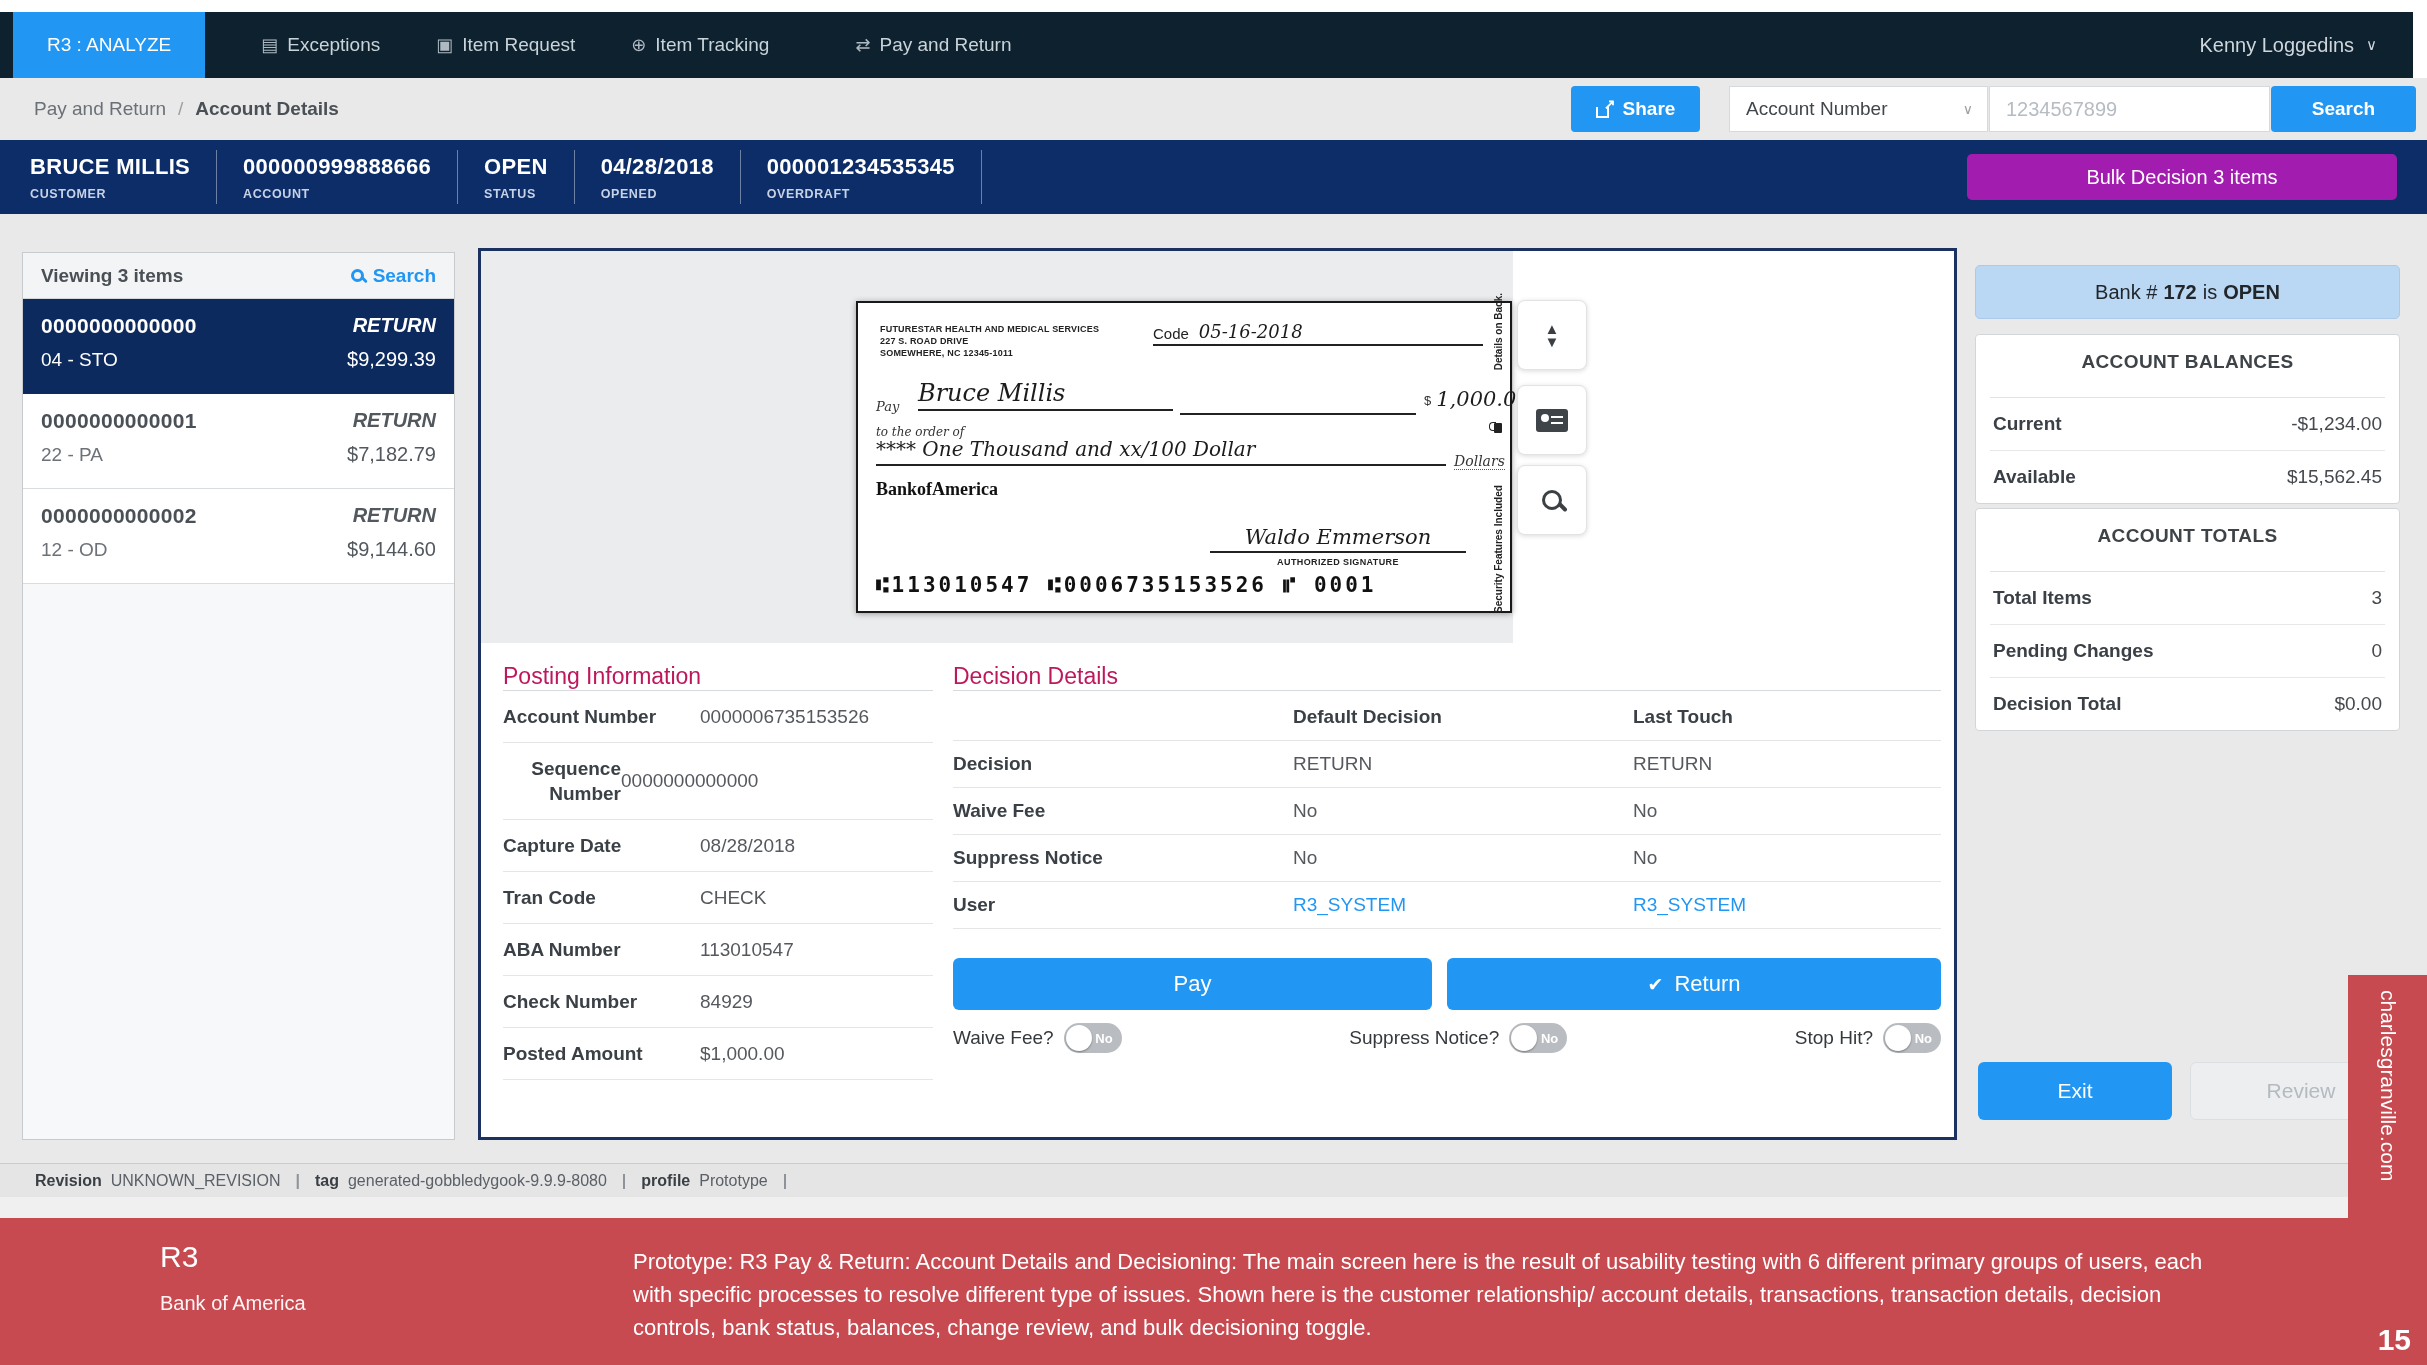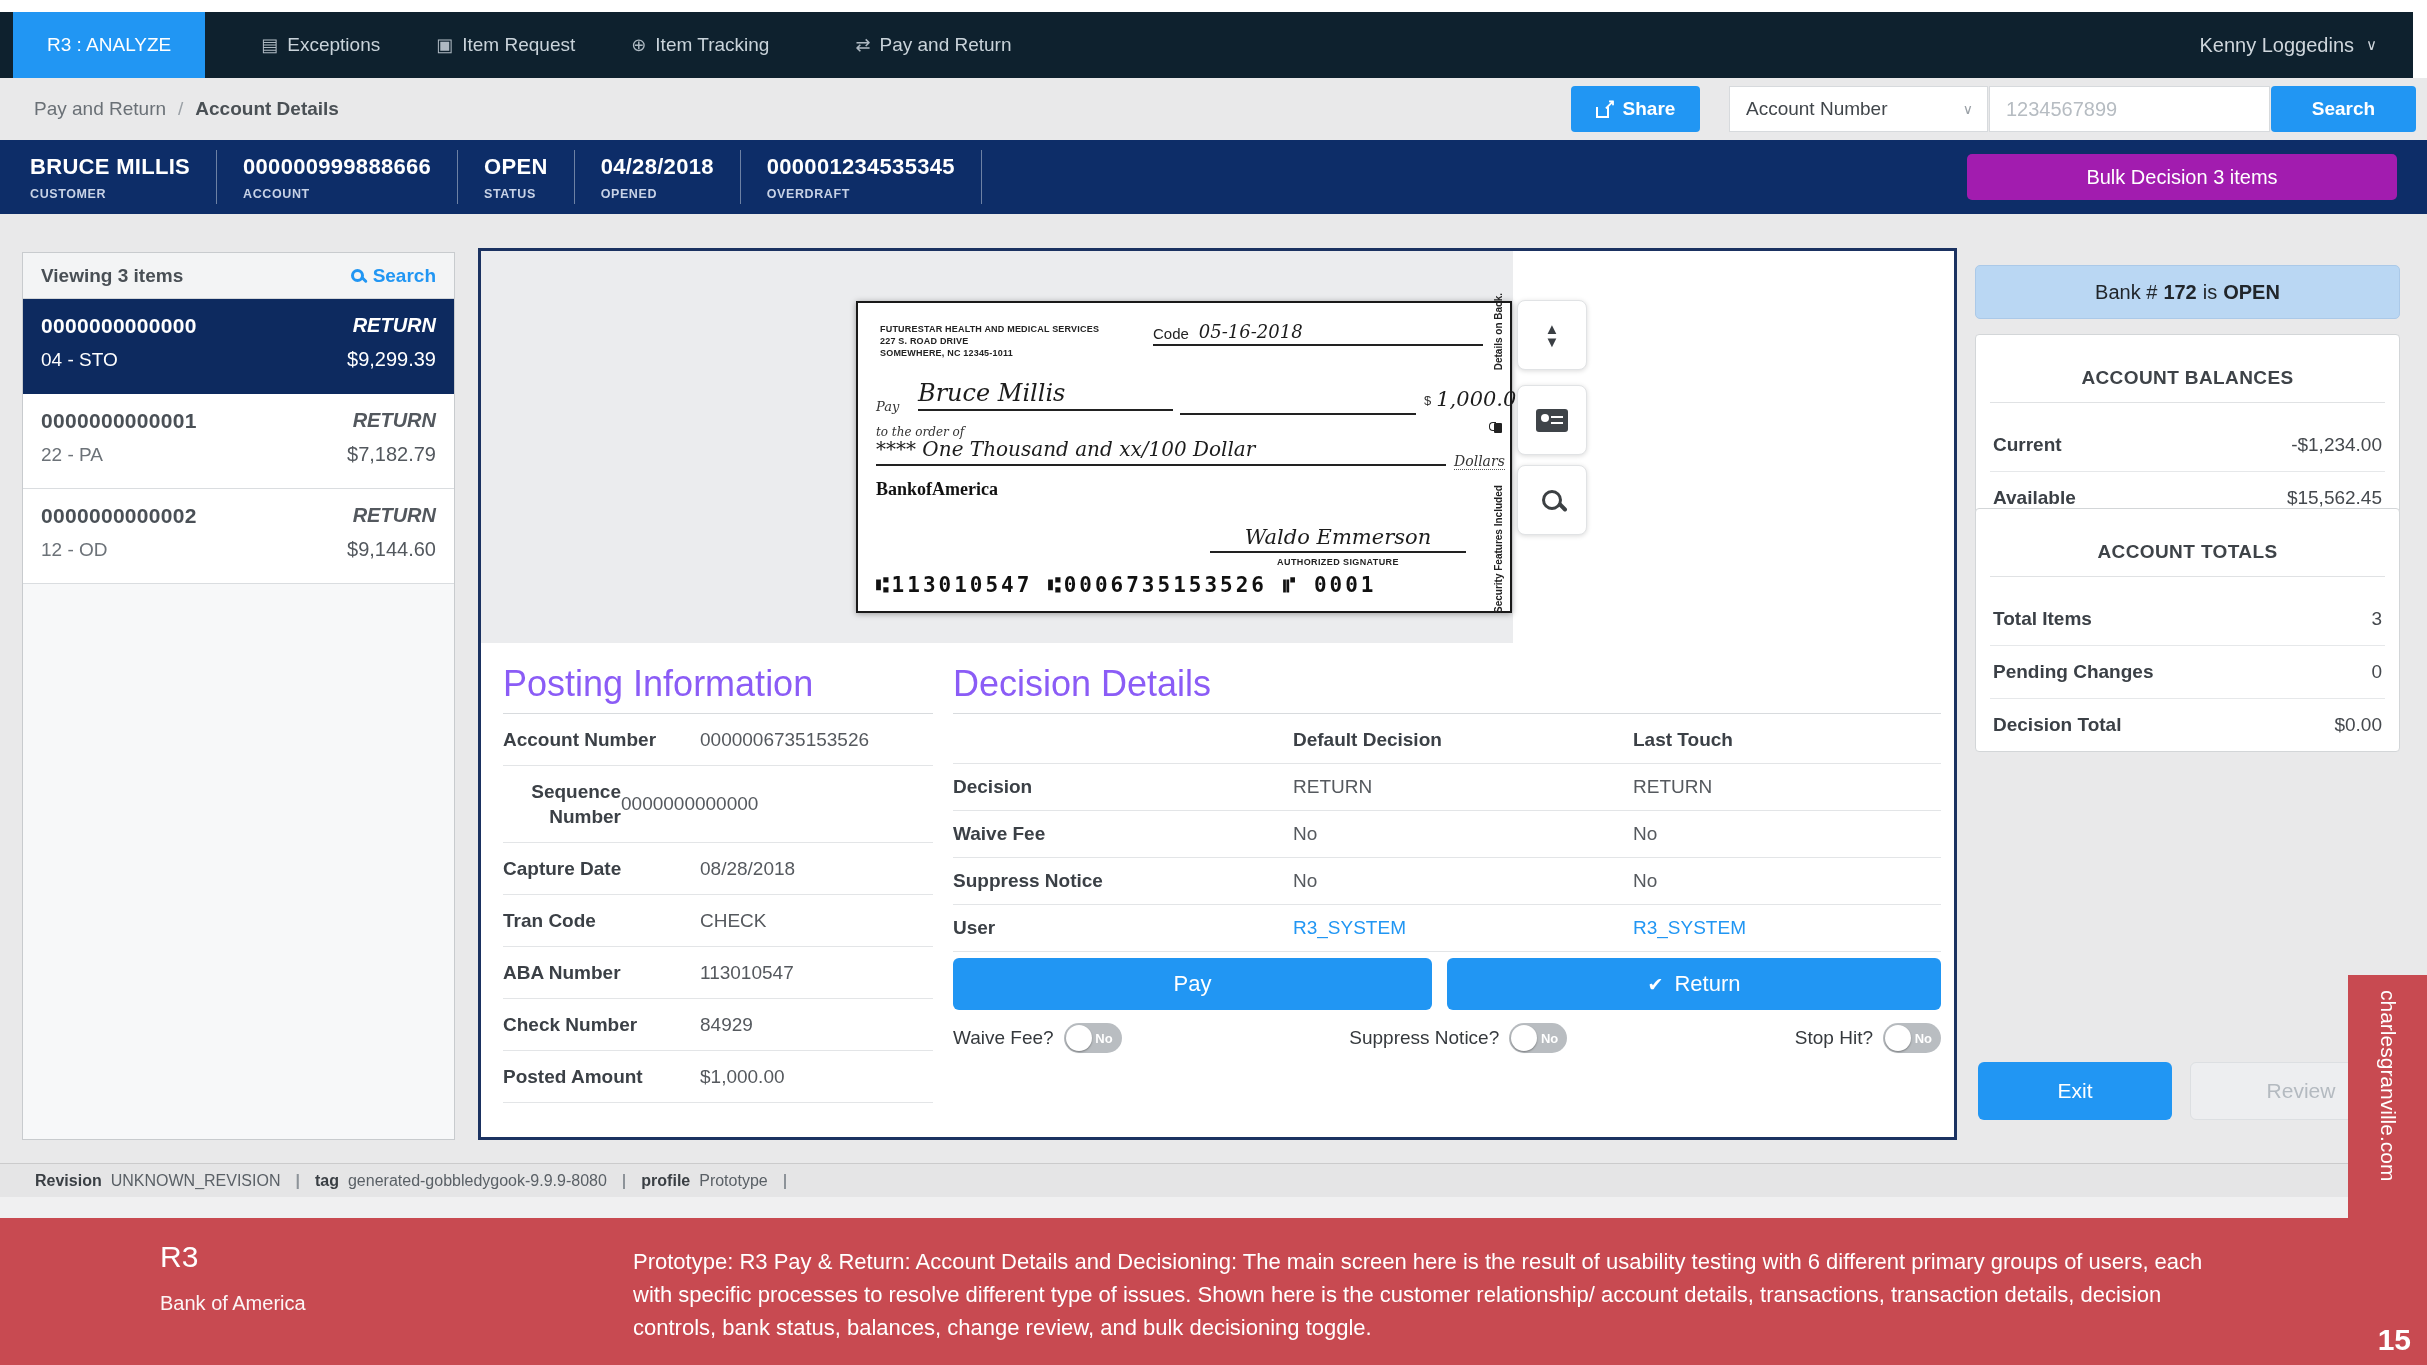--- a/index.html
+++ b/index.html
@@ -109,21 +109,21 @@
   .chk-sig-label { font-size:9px; font-weight:bold; margin-top:4px; letter-spacing:.4px; color:#222; }
   .chk-micr { position:absolute; left:18px; top:270px; font-family:"DejaVu Sans Mono", monospace;
               font-weight:bold; font-size:21px; letter-spacing:3px; color:#111; }
   .chk-edge { position:absolute; left:480px; top:142px; width:320px; height:16px; transform:rotate(-90deg);
               display:flex; align-items:center; justify-content:space-between; font-size:10px; font-weight:bold; color:#222; }
   .lock-ic { width:10px; height:8px; background:#222; border-radius:1px; position:relative; margin:0 6px; }
   .lock-ic::before { content:""; position:absolute; left:1.5px; top:-5px; width:7px; height:6px;
                      border:1.5px solid #222; border-bottom:none; border-radius:4px 4px 0 0; }
   
   .posting { position:absolute; left:22px; top:412px; width:430px; }
-  .sec-title { font-size:36px; color:#8b5cf6; padding-bottom:8px; border-bottom:1px solid #d8dbde; }
+  .sec-title { font-size:23px; color:#be185d; padding-bottom:0; border-bottom:1px solid #d8dbde; }
   .p-row { display:flex; align-items:center; padding:13px 0; border-bottom:1px solid #e3e5e7; }
   .p-label { width:197px; font-size:19px; font-weight:bold; color:#3b4046; line-height:25px; }
   .p-label.narrow { max-width:118px;text-align:right; }
   .p-value { flex:1; font-size:19px; color:#55595e; }
   
   .decision { position:absolute; left:472px; top:412px; width:988px; }
   .d-grid { display:grid; grid-template-columns:340px 340px 1fr; align-items:center;
             padding:12px 0; border-bottom:1px solid #e3e5e7; }
   .d-head { font-size:19px; font-weight:bold; color:#3b4046; padding:15px 0 12px; }
   .d-label { font-size:19px; font-weight:bold; color:#3b4046; }
@@ -137,22 +137,22 @@
   .toggle-group { display:flex; align-items:center; gap:10px; font-size:19px; color:#35393d; }
   .toggle { width:58px; height:30px; background:#b9bdc1; border-radius:15px; display:flex; align-items:center; cursor:pointer; }
   .knob { width:26px; height:26px; background:#fff; border-radius:50%; margin-left:2px; box-shadow:0 1px 2px rgba(0,0,0,.35); }
   .tg-state { margin-left:auto; padding-right:9px; color:#fff; font-size:13px; font-weight:bold; }
   
   .bank-banner { position:absolute; left:1975px; top:265px; width:425px; height:54px; background:#bad7f3;
                  border:1px solid #abc9e8; border-radius:5px; display:flex; align-items:center; justify-content:center;
                  font-size:20px; color:#21262b; gap:6px; }
   .bold { font-weight:bold; }
   .card { position:absolute; left:1975px; width:425px; background:#fff; border:1px solid #d3d6d8; border-radius:4px; }
-  .card-title { margin:16px 14px; text-align:center; font-size:19px; font-weight:bold; letter-spacing:.4px;
-                color:#3e4348; padding:16px 0 13px; border-bottom:1px solid #e0e2e4; }
+  .card-title { margin:0 14px; text-align:center; font-size:19px; font-weight:bold; letter-spacing:.4px;
+                color:#3e4348; padding:16px 0 24px; border-bottom:1px solid #e0e2e4; }
   .c-row { margin:0 14px; padding:15px 3px; display:flex; justify-content:space-between;
            border-bottom:1px solid #e6e8ea; font-size:19px; }
   .c-row:last-child { border-bottom:none; }
   .c-label { font-weight:bold; color:#3b4046; }
   .c-value { color:#45494e; }
   .exit-btn { position:absolute; left:1978px; top:1062px; width:194px; height:58px; font-size:21px; border-radius:6px; cursor:pointer; }
   .review-btn { position:absolute; left:2190px; top:1062px; width:222px; height:58px; background:#edeef0;
                 border:1px solid #dcdfe2; border-radius:6px; color:#b4bac0; font-size:21px;
                 display:flex; align-items:center; justify-content:center; }
   

